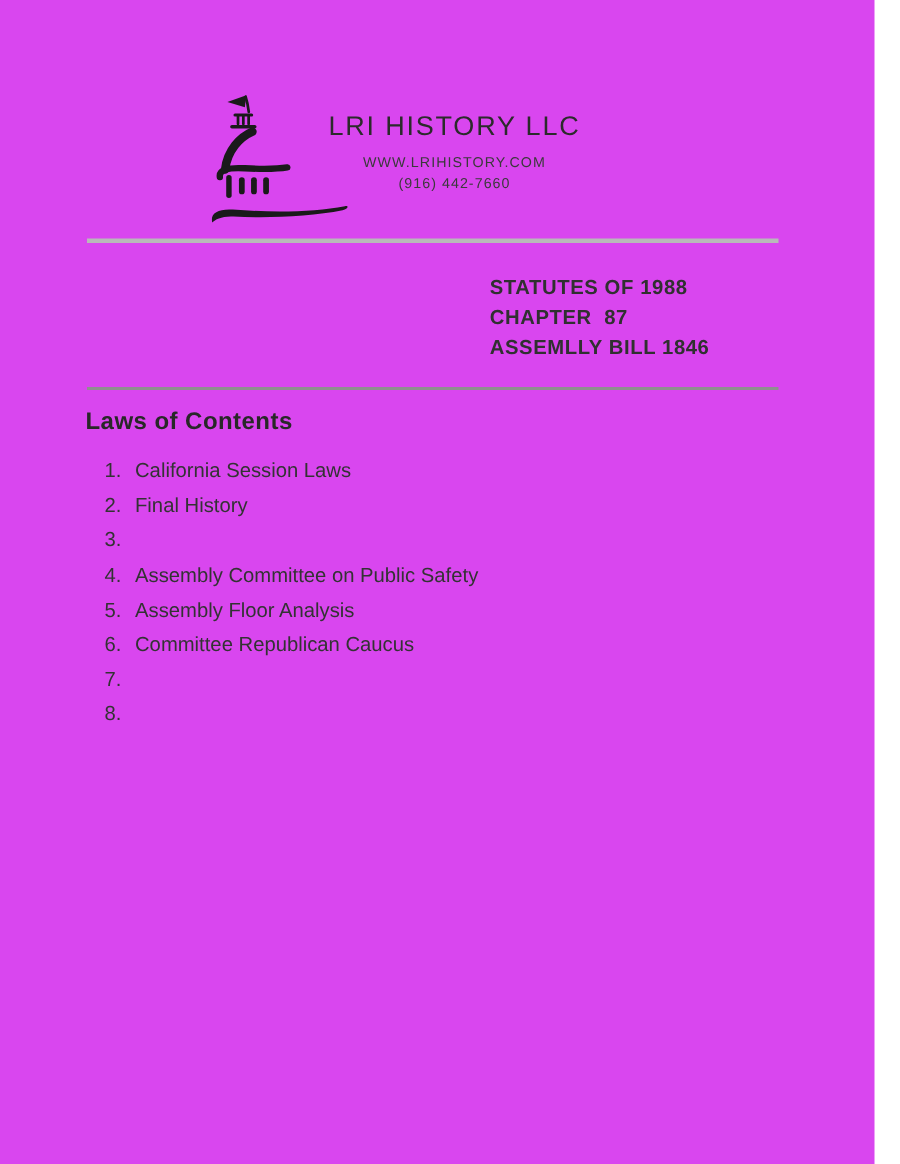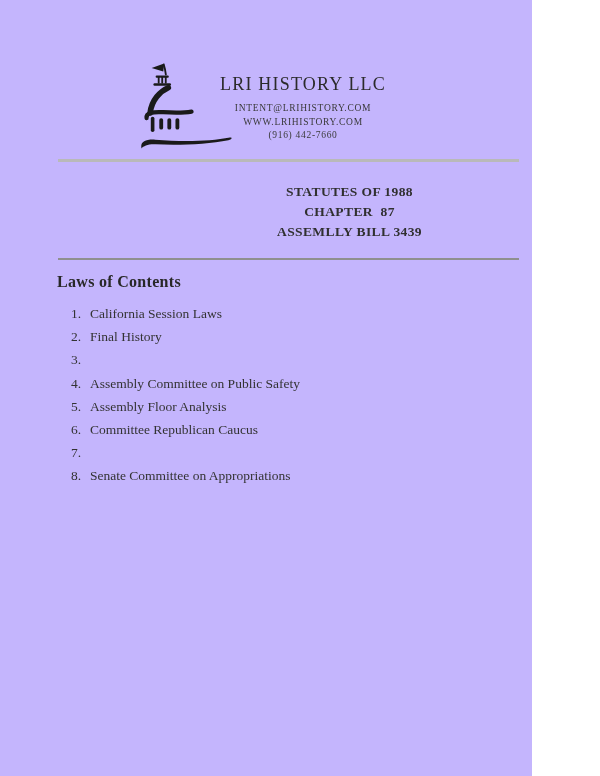--- a/index.html
+++ b/index.html
@@ -2,24 +2,24 @@
 <html><head>
 <meta charset="utf-8">
 <style>
   html, body {
     margin: 0;
     padding: 0;
     background: #ffffff;
   }
   .page {
     position: relative;
-    width: 532px;
+    width: 583px;
     height: 776px;
-    background: #c4b5fd;
-    font-family: Liberation Serif, serif;
+    background: #d946ef;
+    font-family: Liberation Sans, sans-serif;
     color: #2d2d2d;
     overflow: hidden;
   }
 
   
   .logo {
     position: absolute;
     left: 141px;
     top: 61px;
     width: 96px;
@@ -62,21 +62,21 @@
     top: 258px;
     height: 2px;
     background: #8f8f8f;
   }
 
   
   .reference {
     position: absolute;
     right: 110px;
     top: 182px;
-    text-align: center;
+    text-align: left;
   }
   .reference-line {
     font-size: 13.5px;
     font-weight: bold;
     letter-spacing: 0.4px;
     line-height: 20px;
     color: #303030;
     white-space: pre; 
   }
 
@@ -140,31 +140,30 @@
         <path d="M28,58 L28,65.5" stroke-width="3.8"></path>
         <path d="M36,58 L36,65.5" stroke-width="3.8"></path>
 
         <path d="M0.5,86 C-1,80 4,76.8 14,77.4 C42,79.6 68,79 88,75.2 C91,74.7 90,77 86.5,77.9 C66,82 37,83.2 14.5,82 C7,81.6 2.5,83.8 0.5,86 Z" fill="#1a1a1a" stroke="none"></path>
       </g>
     </svg>
   </div>
 
   <div class="company-block">
     <div class="company-name">LRI HISTORY LLC</div>
-    <div class="contact-line">INTENT@LRIHISTORY.COM</div>
     <div class="contact-line">WWW.LRIHISTORY.COM</div>
     <div class="contact-line">(916) 442-7660</div>
   </div>
 
   <div class="rule rule-top"></div>
 
   <div class="reference">
     <div class="reference-line">STATUTES OF 1988</div>
     <div class="reference-line">CHAPTER  87</div>
-    <div class="reference-line">ASSEMLLY BILL 3439</div>
+    <div class="reference-line">ASSEMLLY BILL 1846</div>
   </div>
 
   <div class="rule rule-bottom"></div>
 
   <div class="toc-title">Laws of Contents</div>
 
   <div class="toc-list">
     <div class="toc-item">
       <span class="toc-num">1.</span>
       <span class="toc-label">California Session Laws</span>
@@ -186,17 +185,16 @@
     </div>
     <div class="toc-item">
       <span class="toc-num">6.</span>
       <span class="toc-label">Committee Republican Caucus</span>
     </div>
     <div class="toc-item">
       <span class="toc-num">7.</span>
     </div>
     <div class="toc-item">
       <span class="toc-num">8.</span>
-      <span class="toc-label">Senate Committee on Appropriations</span>
     </div>
   </div>
 
 </div>
 
 </body></html>

